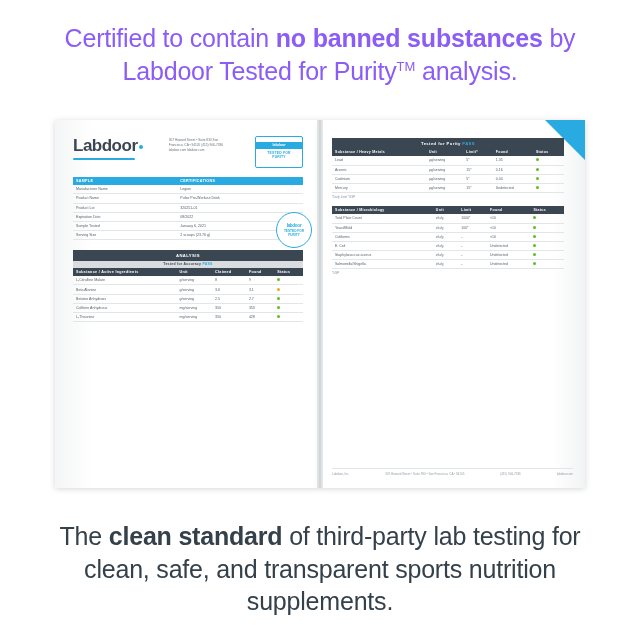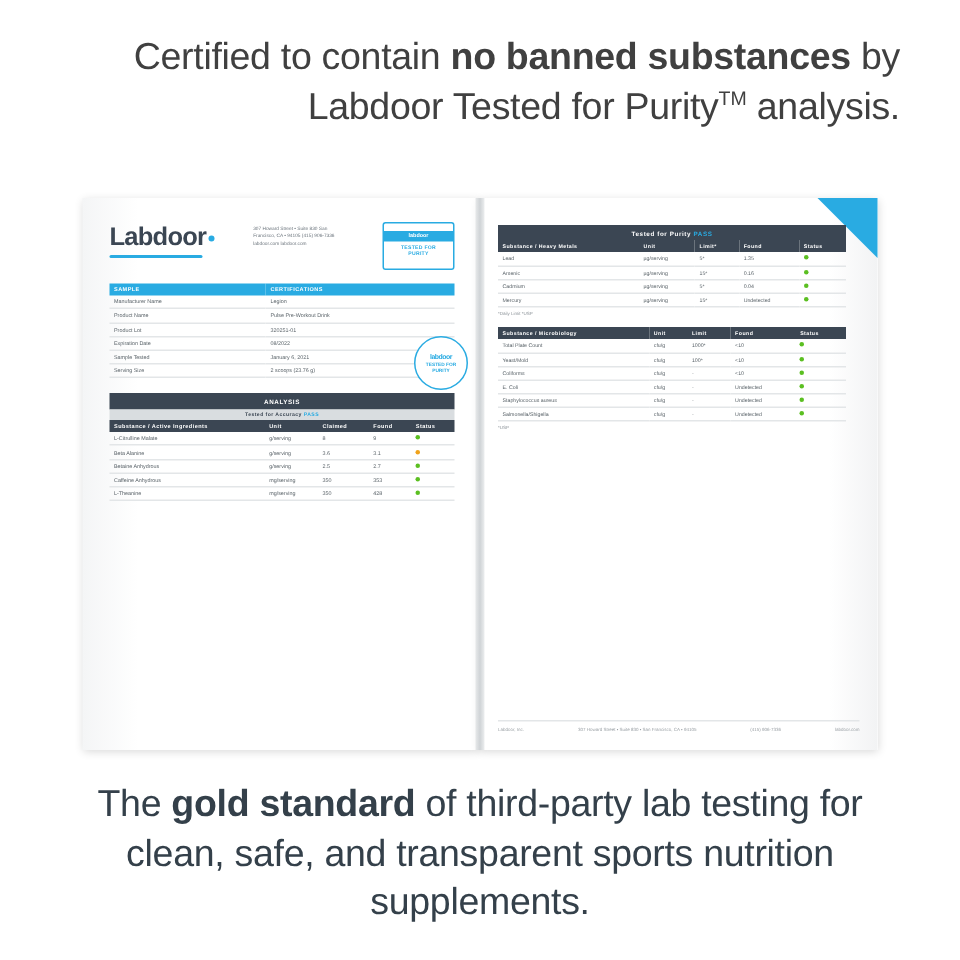--- a/index.html
+++ b/index.html
@@ -8,41 +8,41 @@
     background:#ffffff;
     font-family:"Liberation Sans", sans-serif;
     color:#3b4249;
     overflow:hidden;
   }
   .page{position:relative;width:640px;height:640px;}
 
   
   .headline{
     position:absolute;left:40px;top:22px;width:560px;
-    text-align:right;
+    text-align:center;
     font-size:25px;line-height:1.30;
-    color:#404040;font-weight:400;
+    color:#8b5cf6;font-weight:400;
     letter-spacing:-0.2px;
   }
   .headline b{font-weight:700;}
   .sup{font-size:13px;vertical-align:super;letter-spacing:0;}
 
   
   .caption{
     position:absolute;left:30px;top:520px;width:580px;
     text-align:center;
     font-size:25px;line-height:1.30;
     color:#34404a;font-weight:400;
     letter-spacing:-0.2px;
   }
   .caption b{font-weight:700;}
 
   
   .spread{
-    position:absolute;left:55px;top:132px;width:530px;height:368px;
+    position:absolute;left:55px;top:120px;width:530px;height:368px;
   }
   .sheet{
     position:absolute;top:0;height:368px;width:265px;
     background:#fdfdfd;
     box-shadow:0 1px 6px rgba(0,0,0,0.16);
   }
   .sheet.left{left:0;background:linear-gradient(to right,#f4f5f6 0%,#ffffff 14%,#ffffff 100%);}
   .sheet.right{left:265px;background:linear-gradient(to right,#ffffff 0%,#ffffff 88%,#f2f3f4 100%);}
   .spine{
     position:absolute;left:262px;top:0;width:6px;height:368px;
@@ -392,16 +392,16 @@
         <span>307 Howard Street • Suite 830 • San Francisco, CA • 94105</span>
         <span>(415) 906-7336</span>
         <span>labdoor.com</span>
       </div>
     </div>
 
     <div class="spine"></div>
   </div>
 
   <div class="caption">
-    <span>The </span><b>gold standard</b><span> of third-party lab testing for clean, safe, and transparent sports nutrition supplements.</span>
+    <span>The </span><b>clean standard</b><span> of third-party lab testing for clean, safe, and transparent sports nutrition supplements.</span>
   </div>
 
 </div>
 
 </body></html>

